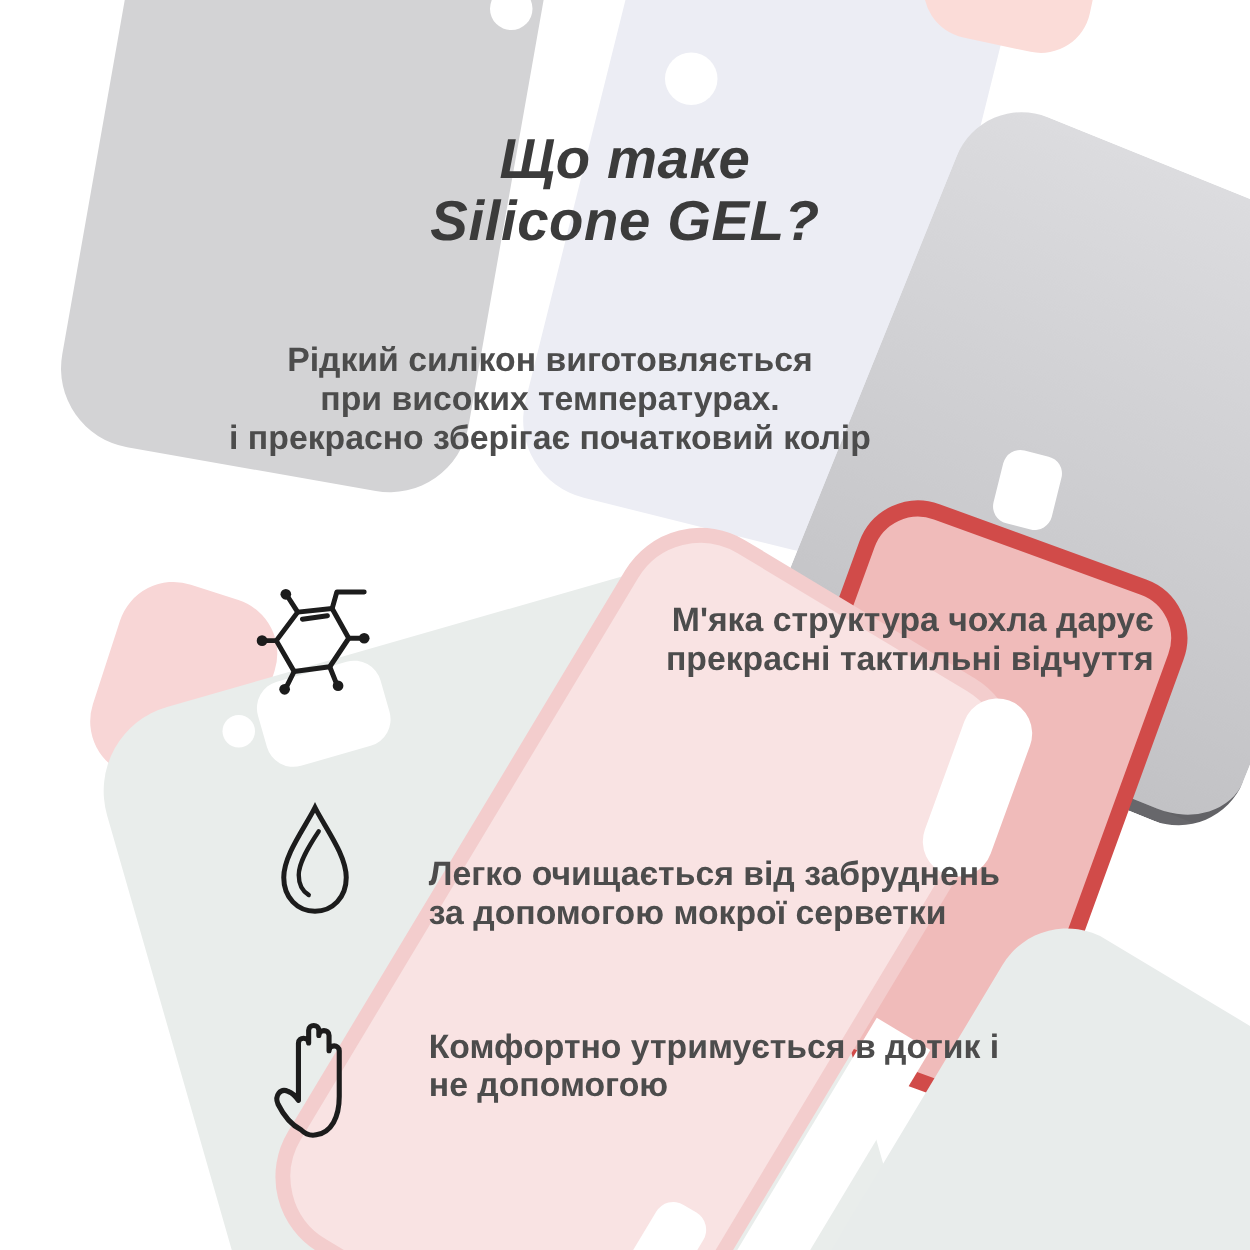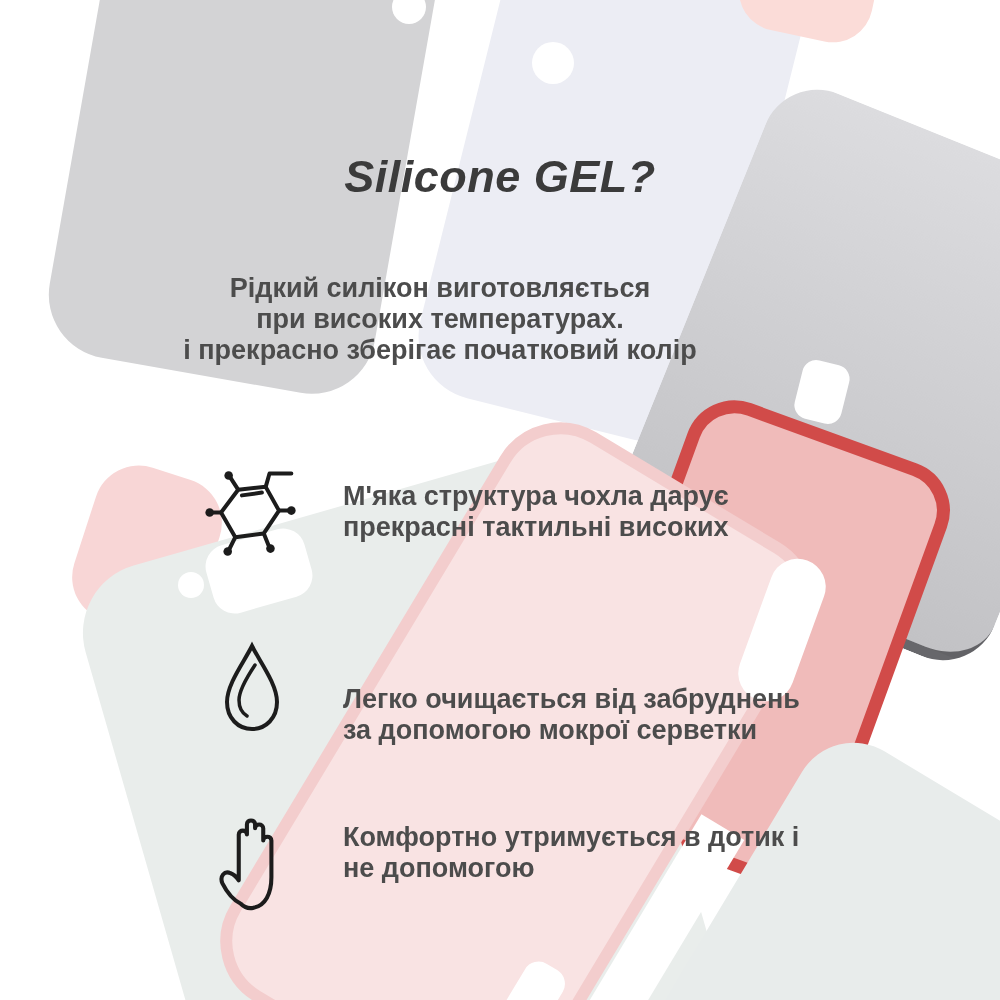--- a/index.html
+++ b/index.html
@@ -69,21 +69,21 @@
     <div class="hole hole-circle-a"></div>
     <div class="hole hole-circle-b"></div>
     <div class="hole hole-rect-a"></div>
     <div class="hole hole-rect-mint"></div>
     <div class="hole hole-circle-c"></div>
     <div class="hole hole-oval-red"></div>
     <div class="hole hole-notch"></div>
   </div>
 
   <h1 class="title">
-    <br>
+    <span>Що таке</span><br>
     <span>Silicone GEL?</span>
   </h1>
 
   <p class="intro">
     <span>Рідкий силікон виготовляється</span>
     <span>при високих температурах.</span>
     <span>і прекрасно зберігає початковий колір</span>
   </p>
 
   <div class="icon-box" style="left:203px;top:465px;width:95px;height:95px;">
@@ -98,23 +98,23 @@
       <polyline points="66,23 70,9 93,9"></polyline>
       <g fill="#1c1c1c" stroke="none">
         <circle cx="27" cy="11" r="4.5"></circle>
         <circle cx="7" cy="50" r="4.5"></circle>
         <circle cx="26" cy="91" r="4.5"></circle>
         <circle cx="71" cy="88" r="4.5"></circle>
         <circle cx="93" cy="48" r="4.5"></circle>
       </g>
     </svg>
   </div>
-  <div class="feature-text" style="top:481px;">
+  <div class="feature-text" style="top:481px;text-align:right;">
     <span>М'яка структура чохла дарує</span>
-    <span>прекрасні тактильні високих</span>
+    <span>прекрасні тактильні відчуття</span>
   </div>
 
   <div class="icon-box" style="left:216px;top:640px;width:72px;height:95px;">
     <svg viewBox="0 0 70 95" fill="none" stroke="#1c1c1c" stroke-width="4" stroke-linecap="round">
       <path d="M35,6 C27,22 10,44 10,62 C10,78 21,89 35,89 C49,89 60,78 60,62 C60,44 43,22 35,6 Z"></path>
       <path d="M38,25 C30,37 22,50 22,60 C22,68 25,73 30,76" stroke-width="3.5"></path>
     </svg>
   </div>
   <div class="feature-text" style="top:684px;">
     <span>Легко очищається від забруднень</span>

